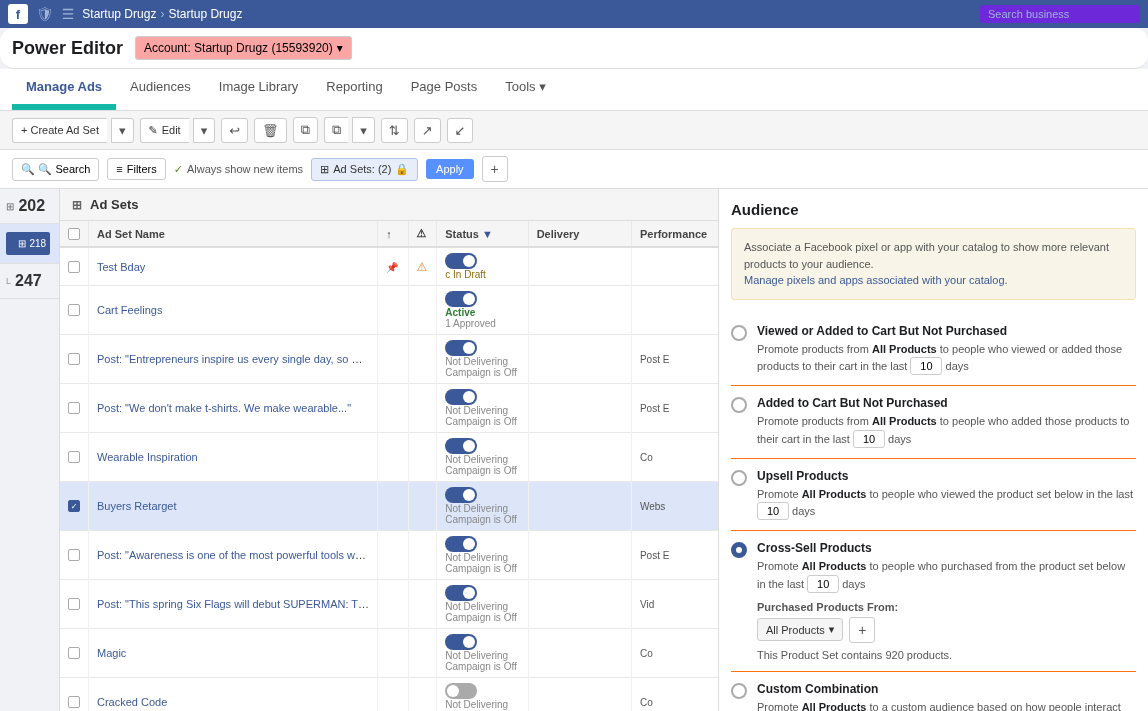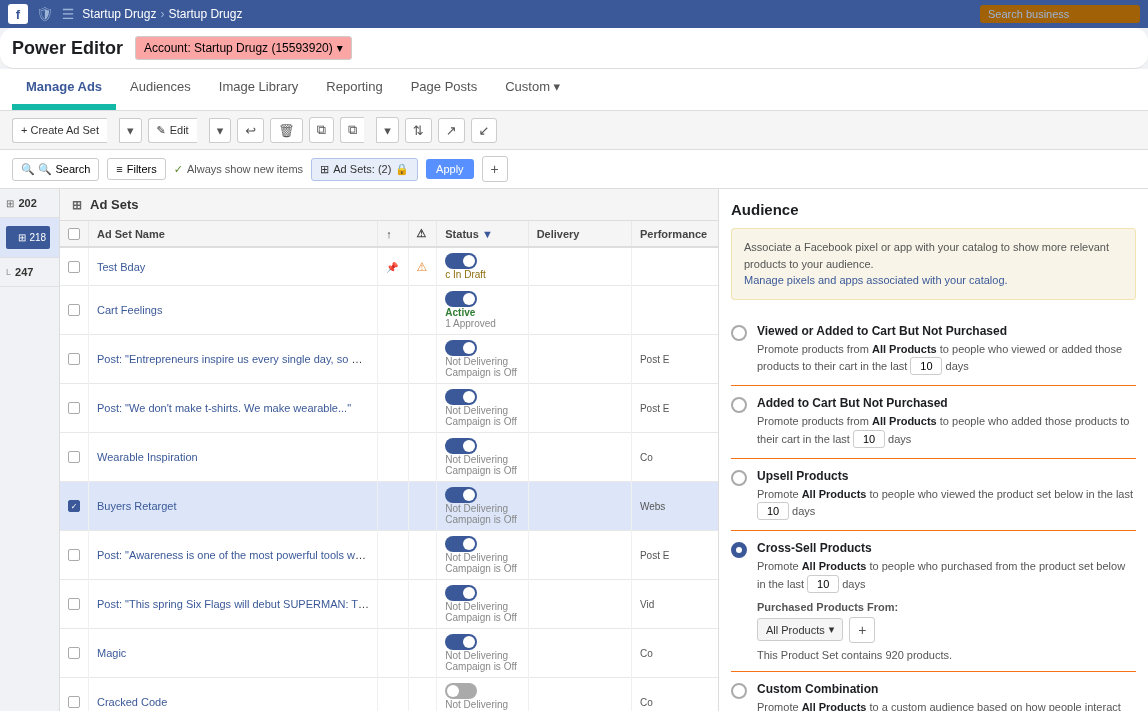--- a/index.html
+++ b/index.html
@@ -14,21 +14,21 @@
       padding: 0 8px;
       gap: 8px;
     }
     .fb-logo { width: 20px; height: 20px; background: white; border-radius: 3px; display: flex; align-items: center; justify-content: center; font-weight: bold; color: #3b5998; font-size: 13px; }
     .fb-shield { color: #9cb4d8; font-size: 14px; }
     .fb-hamburger { color: #9cb4d8; font-size: 14px; cursor: pointer; }
     .fb-breadcrumb { color: #d0d9e8; font-size: 12px; display: flex; align-items: center; gap: 4px; }
     .fb-breadcrumb span { color: #fff; }
     .fb-breadcrumb .sep { color: #9cb4d8; }
     .fb-search-bar { margin-left: auto; }
-    .fb-search-bar input { background: #a16207; border: none; color: white; padding: 3px 8px; border-radius: 3px; font-size: 11px; width: 160px; outline: none; }
+    .fb-search-bar input { background: #6d28d9; border: none; color: white; padding: 3px 8px; border-radius: 3px; font-size: 11px; width: 160px; outline: none; }
     .fb-search-bar input::placeholder { color: #9cb4d8; }
 
     
     .pe-header {
       background: #fff;
       border-bottom: 1px solid #ddd;
       padding: 8px 12px;
       display: flex;
       align-items: center;
       gap: 12px;
@@ -86,21 +86,21 @@
     }
     .toolbar-icon-btn {
       background: #fff;
       border: 1px solid #ccc;
       border-radius: 3px;
       padding: 4px 7px;
       cursor: pointer;
       font-size: 13px;
       color: #555;
     }
-    .toolbar-group { display: flex; gap: 12px; }
+    .toolbar-group { display: flex; gap: 4px; }
     .toolbar-group .toolbar-btn, .toolbar-group .toolbar-icon-btn {
       border-radius: 0;
       border-right: none;
     }
     .toolbar-group .toolbar-btn:first-child, .toolbar-group .toolbar-icon-btn:first-child { border-radius: 3px 0 0 3px; }
     .toolbar-group .toolbar-btn:last-child, .toolbar-group .toolbar-icon-btn:last-child { border-radius: 0 3px 3px 0; border-right: 1px solid #ccc; }
 
     
     .filter-bar {
       background: #fff;
@@ -171,21 +171,21 @@
       padding: 8px 6px;
       font-size: 11px;
       cursor: pointer;
       border-bottom: 1px solid #e0e0e0;
       display: flex;
       align-items: center;
       gap: 4px;
     }
     .sidebar-item.active { background: #dce6f8; }
     .sidebar-icon { font-size: 10px; color: #666; }
-    .sidebar-count { font-size: 11px; font-weight: 600; }
+    .sidebar-count { font-size: 16px; font-weight: 600; }
     .sidebar-sub-item {
       padding: 6px 4px 6px 12px;
       font-size: 10px;
       cursor: pointer;
       display: flex;
       align-items: center;
       gap: 3px;
       color: #444;
     }
     .sidebar-sub-item.active { background: #3b5998; color: white; border-radius: 2px; }
@@ -393,21 +393,21 @@
     <span>▾</span>
   </button>
 </div>
 
 <div class="tabs-bar">
   <div class="tab active">Manage Ads</div>
   <div class="tab">Audiences</div>
   <div class="tab">Image Library</div>
   <div class="tab">Reporting</div>
   <div class="tab">Page Posts</div>
-  <div class="tab">Custom ▾</div>
+  <div class="tab">Tools ▾</div>
 </div>
 
 <div class="toolbar">
   <div class="toolbar-group">
     <button class="toolbar-btn">
       <span>+ Create Ad Set</span>
     </button>
     <button class="toolbar-icon-btn">▾</button>
   </div>
   <div class="toolbar-group">

